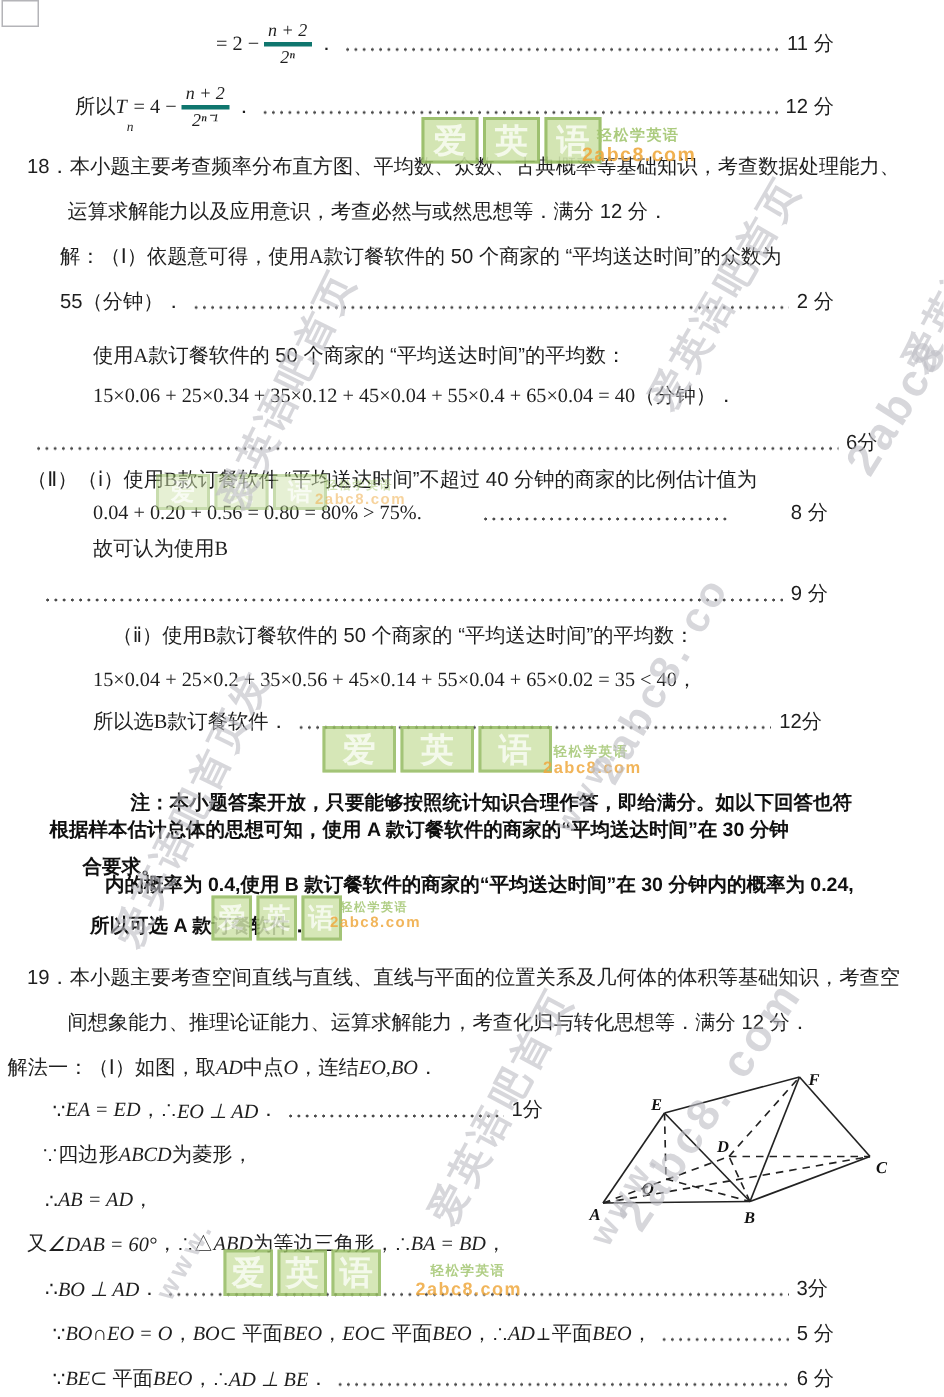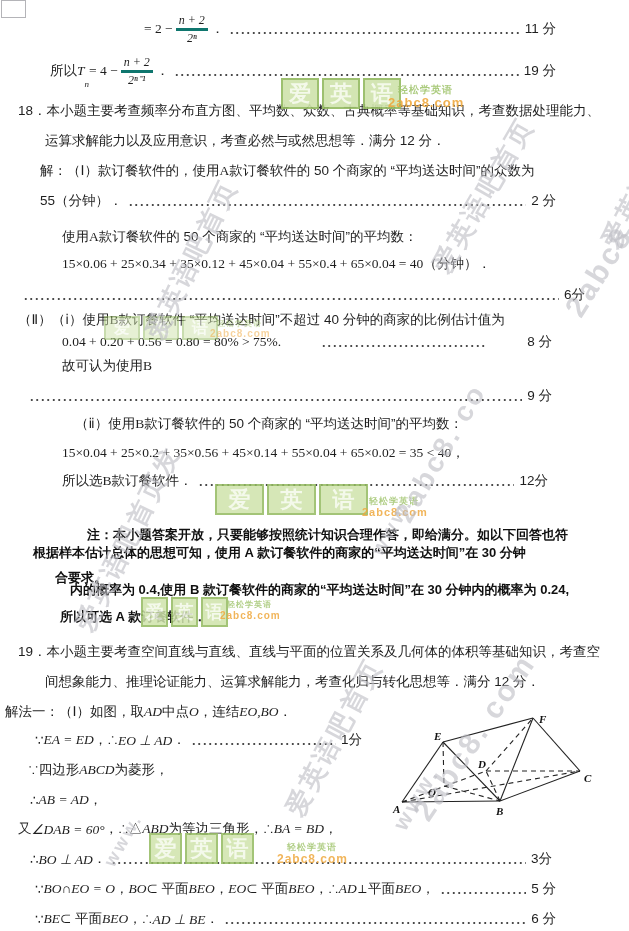--- a/index.html
+++ b/index.html
@@ -53,30 +53,30 @@
       <span class="cjk">所以 </span>
       <span class="mathit">T</span>
       <span class="subsc">n</span>
       <span class="math"> = 4 − </span>
       <span class="frac">
         <span class="num">n + 2</span>
         <span class="den">2ⁿ⁻¹</span>
       </span>
       <span class="math"> ．</span>
       <span class="leader"></span>
-      <span class="score">19 分</span>
+      <span class="score">12 分</span>
     </div>
     <div class="line" style="left: 18px; top: 100px;">
       <span class="cjk">18．本小题主要考查频率分布直方图、平均数、众数、古典概率等基础知识，考查数据处理能力、</span>
     </div>
     <div class="line" style="left: 45px; top: 130px;">
       <span class="cjk">运算求解能力以及应用意识，考查必然与或然思想等．满分 12 分．</span>
     </div>
     <div class="line" style="left: 40px; top: 160px;">
-      <span class="cjk">解：（Ⅰ）款订餐软件的，使用</span>
+      <span class="cjk">解：（Ⅰ）依题意可得，使用</span>
       <span class="math">A</span>
       <span class="cjk">款订餐软件的 50 个商家的 “平均送达时间”的众数为</span>
     </div>
     <div class="line" style="left: 40px; top: 190px; width: 516px;">
       <span class="cjk">55（分钟）．</span>
       <span class="leader"></span>
       <span class="score">2 分</span>
     </div>
     <div class="line" style="left: 62px; top: 226px;">
       <span class="cjk">使用</span>

